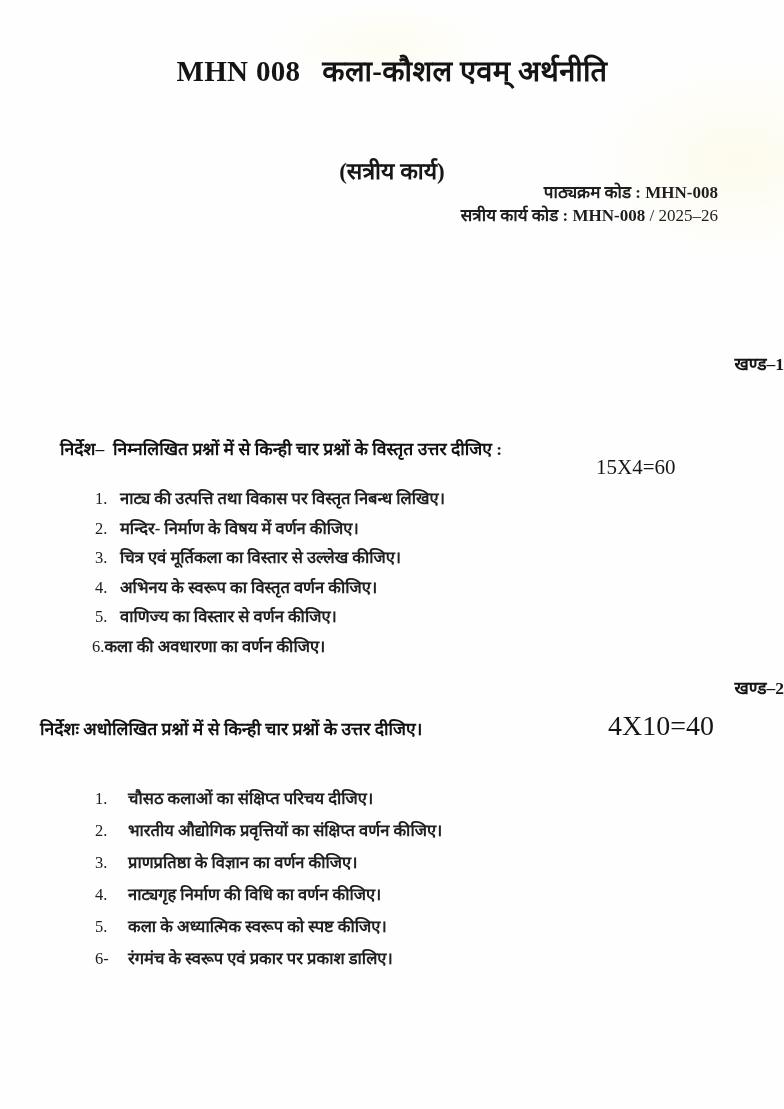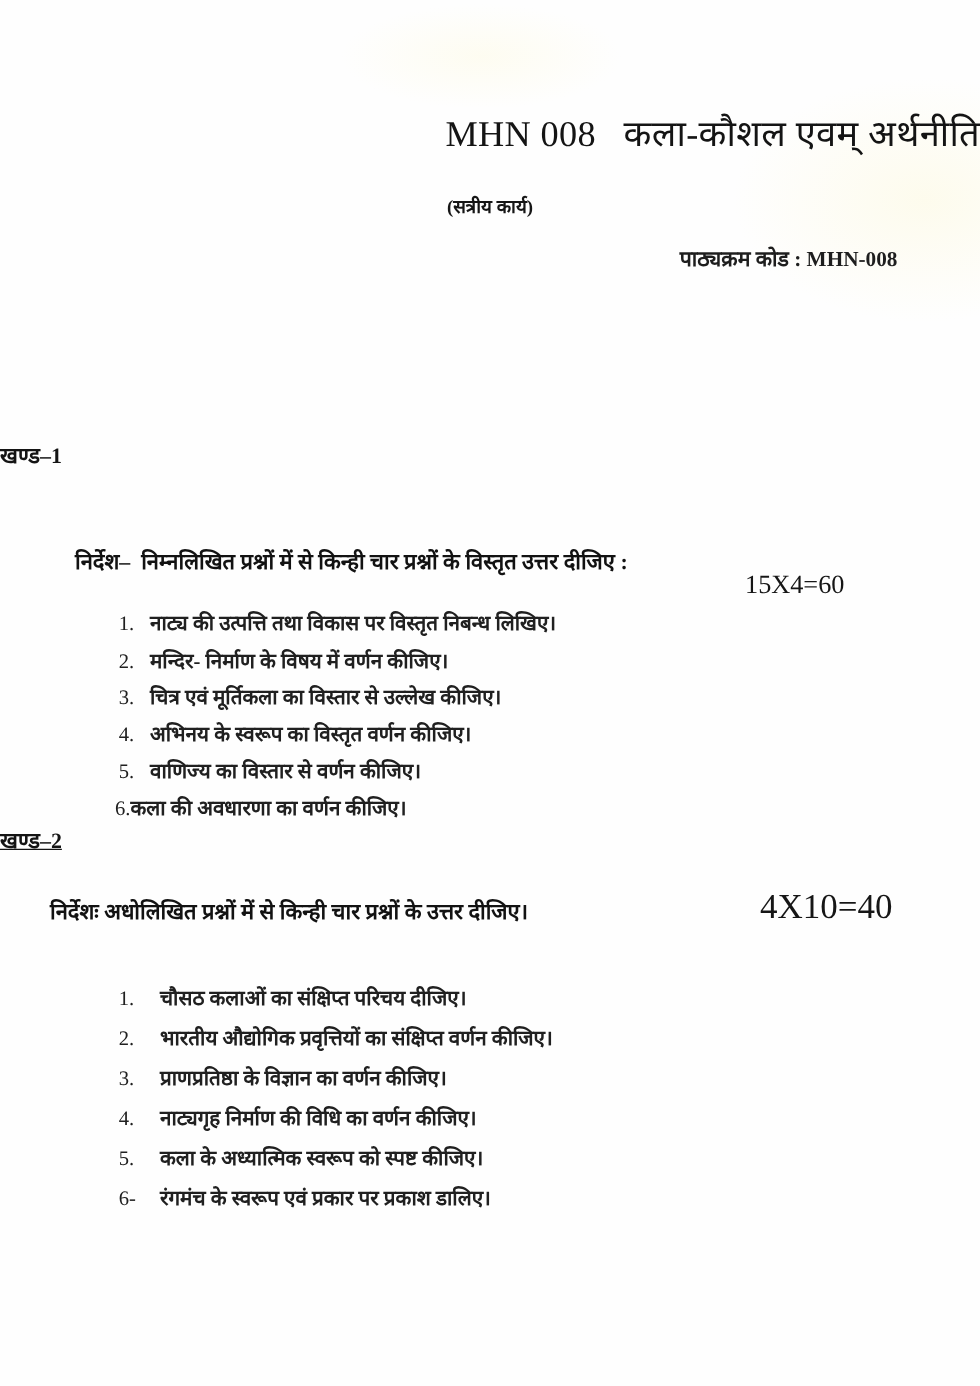--- a/index.html
+++ b/index.html
@@ -13,46 +13,46 @@
     position: relative;
     width: 784px; height: 1109px;
     background:
       radial-gradient(220px 140px at 740px 160px, rgba(252,246,205,0.35), rgba(255,255,255,0) 70%),
       radial-gradient(160px 60px at 385px 45px, rgba(253,250,225,0.45), rgba(255,255,255,0) 70%),
       #fefefe;
     overflow: hidden;
   }
   .doc-title {
     position: absolute; top: 50px; left: 0; width: 100%;
-    text-align: right; font-weight: normal; font-size: 29px;
-    letter-spacing: 0.3px; color: #141414; margin-top: 36px;
+    text-align: center; font-weight: bold; font-size: 29px;
+    letter-spacing: 0.3px; color: #141414;
   }
   .doc-title .code { margin-right: 22px; }
   .doc-subtitle {
     position: absolute; top: 154px; left: 0; width: 100%;
-    text-align: center; font-weight: bold; font-size: 15px; color: #161616;
+    text-align: center; font-weight: bold; font-size: 23px; color: #161616;
   }
   .meta {
-    position: absolute; top: 196px; right: 66px;
+    position: absolute; top: 181px; right: 66px;
     text-align: right; font-size: 17px; line-height: 23px;
     font-weight: 600; color: #1e1e1e;
   }
   .meta .val { font-weight: 800; }
   .meta .plain { font-weight: 500; }
   .note {
     position: absolute; top: 269px; left: 35px; width: 713px;
     font-weight: bold; font-size: 17.5px; line-height: 23.5px;
     text-align: justify; color: #121212;
   }
   .section-heading {
-    position: absolute; left: 0; width: 100%; text-align: left;
+    position: absolute; left: 0; width: 100%; text-align: right;
     font-weight: bold; font-size: 17.5px; color: #141414;
   }
   .sec1-heading { top: 351px; }
-  .sec2-heading { top: 659px; text-decoration: underline; }
+  .sec2-heading { top: 675px; }
   .instruction {
     position: absolute; font-weight: bold; font-size: 17.5px;
     color: #121212; white-space: pre-wrap;
   }
   .inst1 { top: 436px; left: 60px; }
   .inst2 { top: 716px; left: 40px; }
   .marks {
     position: absolute; font-size: 21px; font-weight: normal;
     font-family: "Liberation Serif", "DejaVu Serif", serif; color: #161616;
   }
@@ -82,20 +82,25 @@
   <div class="doc-title">
     <span class="code">MHN 008</span><span>कला-कौशल एवम् अर्थनीति</span>
   </div>
 
   <div class="doc-subtitle">(सत्रीय कार्य)</div>
 
   <div class="meta">
     <div>
       <span>पाठ्यक्रम कोड :</span>
       <span class="val">MHN-008</span>
+    </div>
+    <div>
+      <span>सत्रीय कार्य कोड :</span>
+      <span class="val">MHN-008</span>
+      <span class="plain">/ 2025–26</span>
     </div>
   </div>
 
 
   <div class="section-heading sec1-heading">खण्ड–1</div>
 
   <div class="instruction inst1">निर्देश–  निम्नलिखित प्रश्नों में से किन्ही चार प्रश्नों के विस्तृत उत्तर दीजिए :</div>
 
   <div class="marks marks1">15X4=60</div>
 

